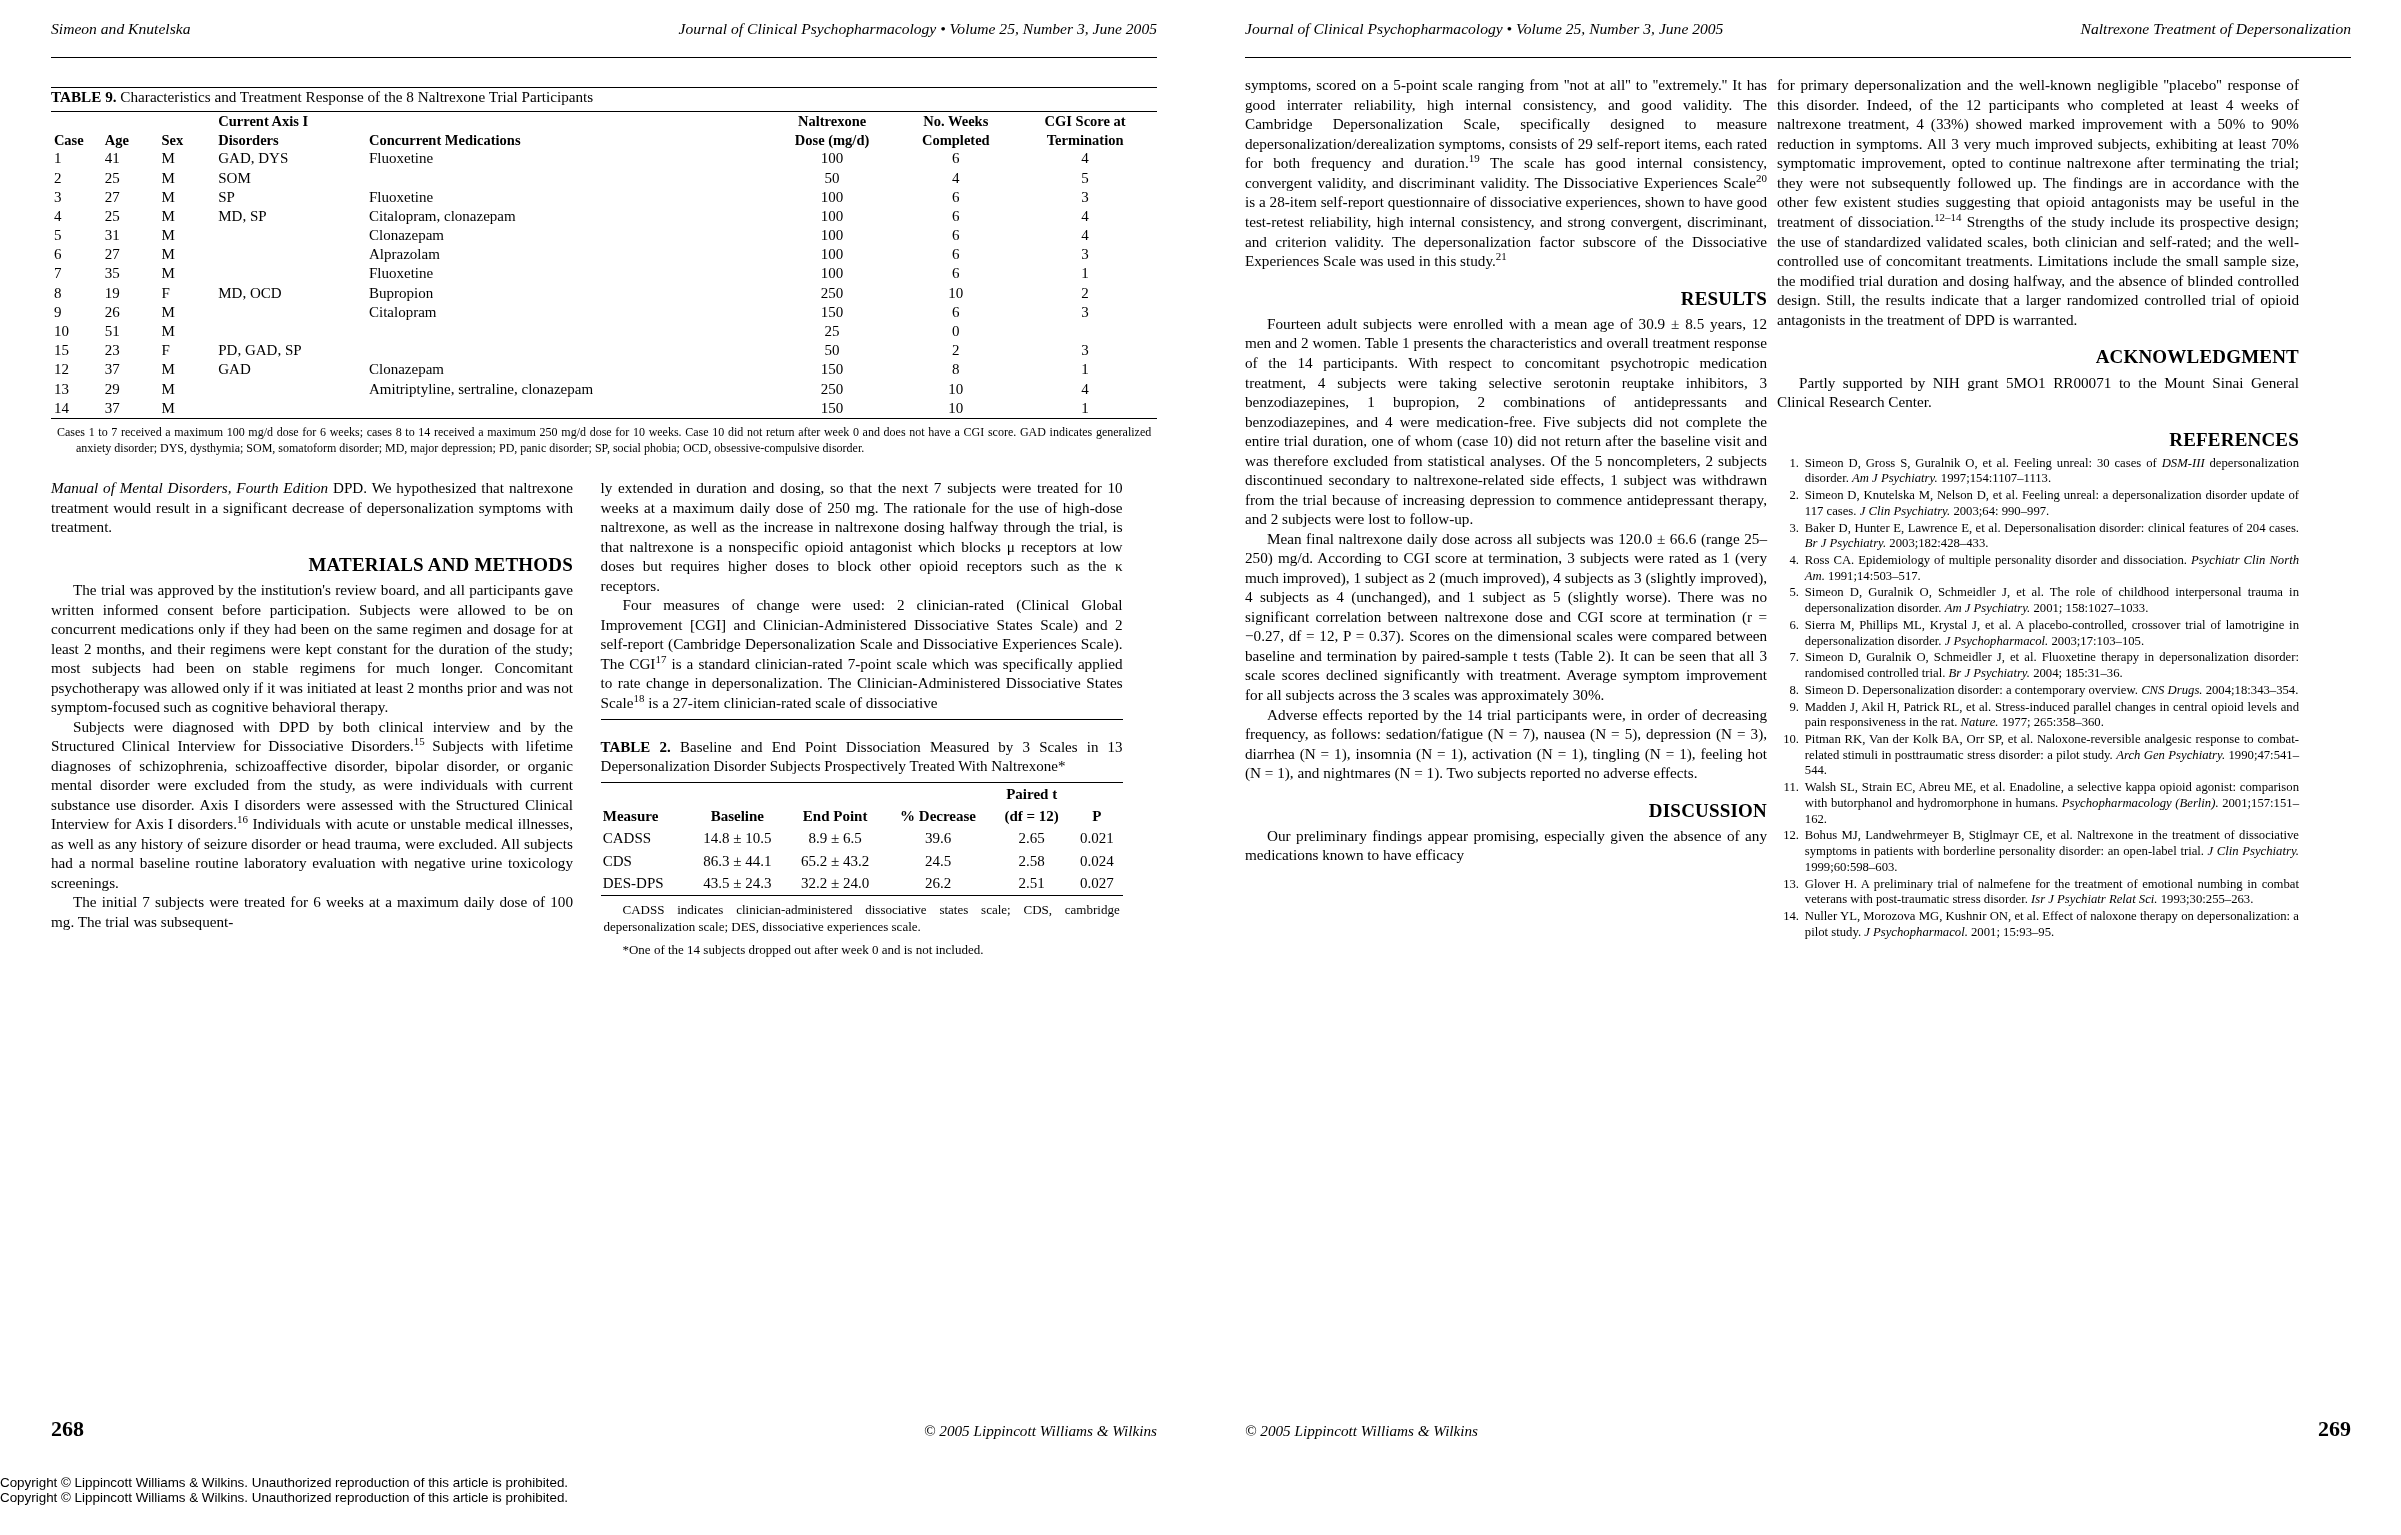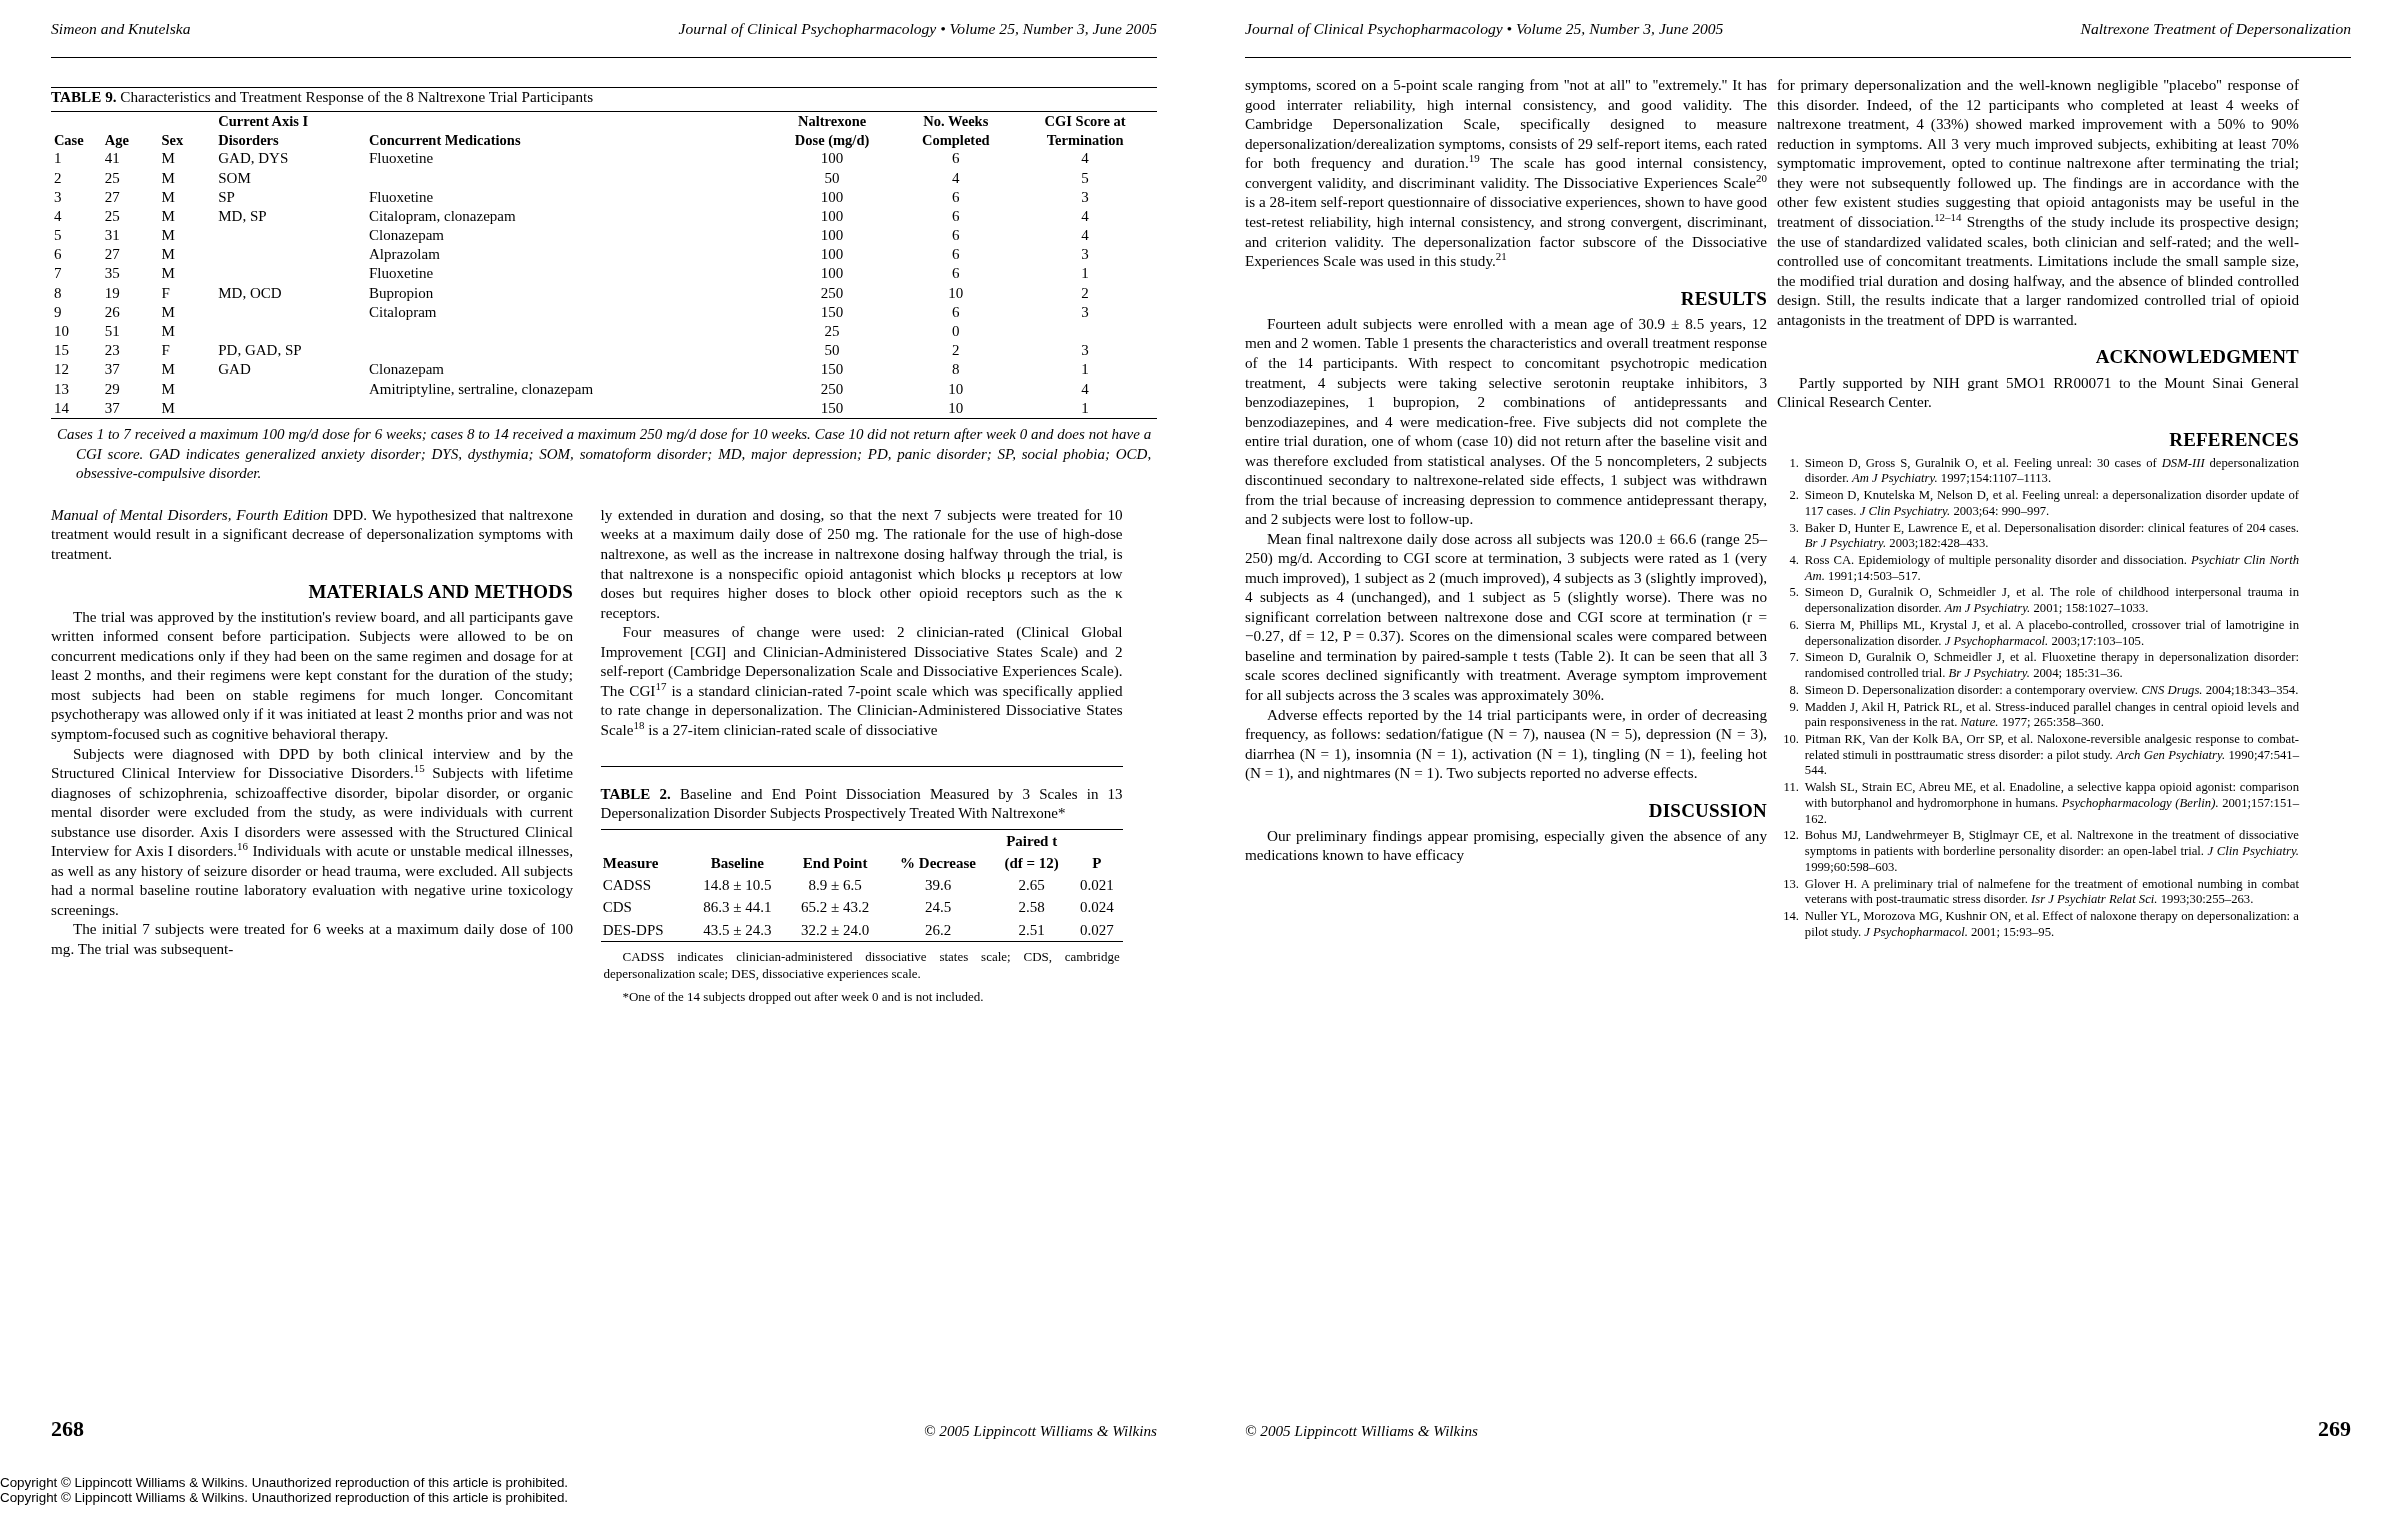--- a/index.html
+++ b/index.html
@@ -65,26 +65,25 @@
   .t1 .c-case { text-align: left; width: 45px; }
   .t1 .c-age { text-align: left; width: 51px; }
   .t1 .c-sex { text-align: left; width: 51px; }
   .t1 .c-axis { text-align: left; width: 145px; }
   .t1 .c-meds { text-align: left; }
   .t1 .c-dose { text-align: center; width: 127px; }
   .t1 .c-weeks { text-align: center; width: 109px; }
   .t1 .c-cgi { text-align: center; width: 138px; }
 
   .tbl-foot {
-    font-size: 15px;
+    font-size: 12px;
     line-height: 1.28;
     text-align: justify;
     padding: 6.5px 5.8px 0 25px;
     text-indent: -19px;
-    font-style: italic;
   }
 
   
   .cols {
     display: flex;
     gap: 27.6px;
     margin-top: 22px;
   }
   .col {
     width: 522px;
@@ -101,21 +100,21 @@
     font-size: 19px;
     font-weight: bold;
     margin: 16px 0 2.9px 0;
     letter-spacing: 0.2px;
   }
   .it { font-style: italic; }
   sup { font-size: 0.72em; vertical-align: super; line-height: 0; }
 
   
   .table2 {
-    margin-top: 27px;
+    margin-top: 7px;
     border-top: 1.6px solid #000;
     padding-top: 12px;
   }
   .t2-title {
     font-size: 15px;
     line-height: 1.25;
     padding: 5.8px 0 6.5px 0;
   }
   .t2-title b { font-weight: bold; }
   table.t2 {

